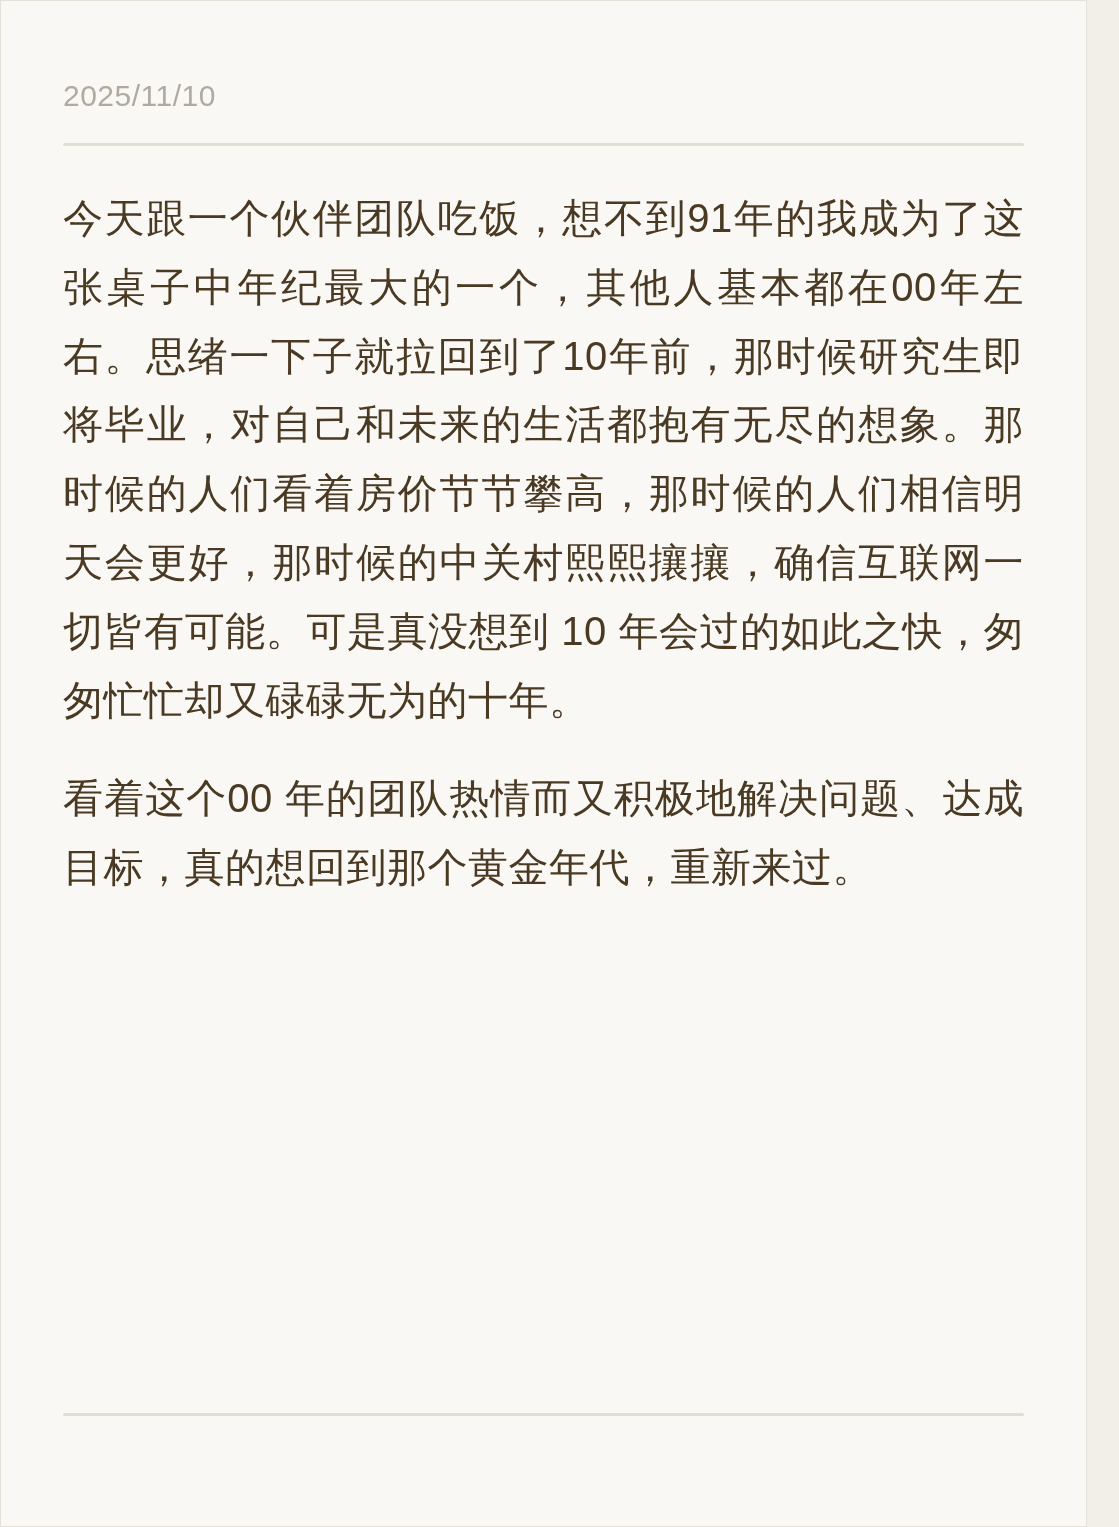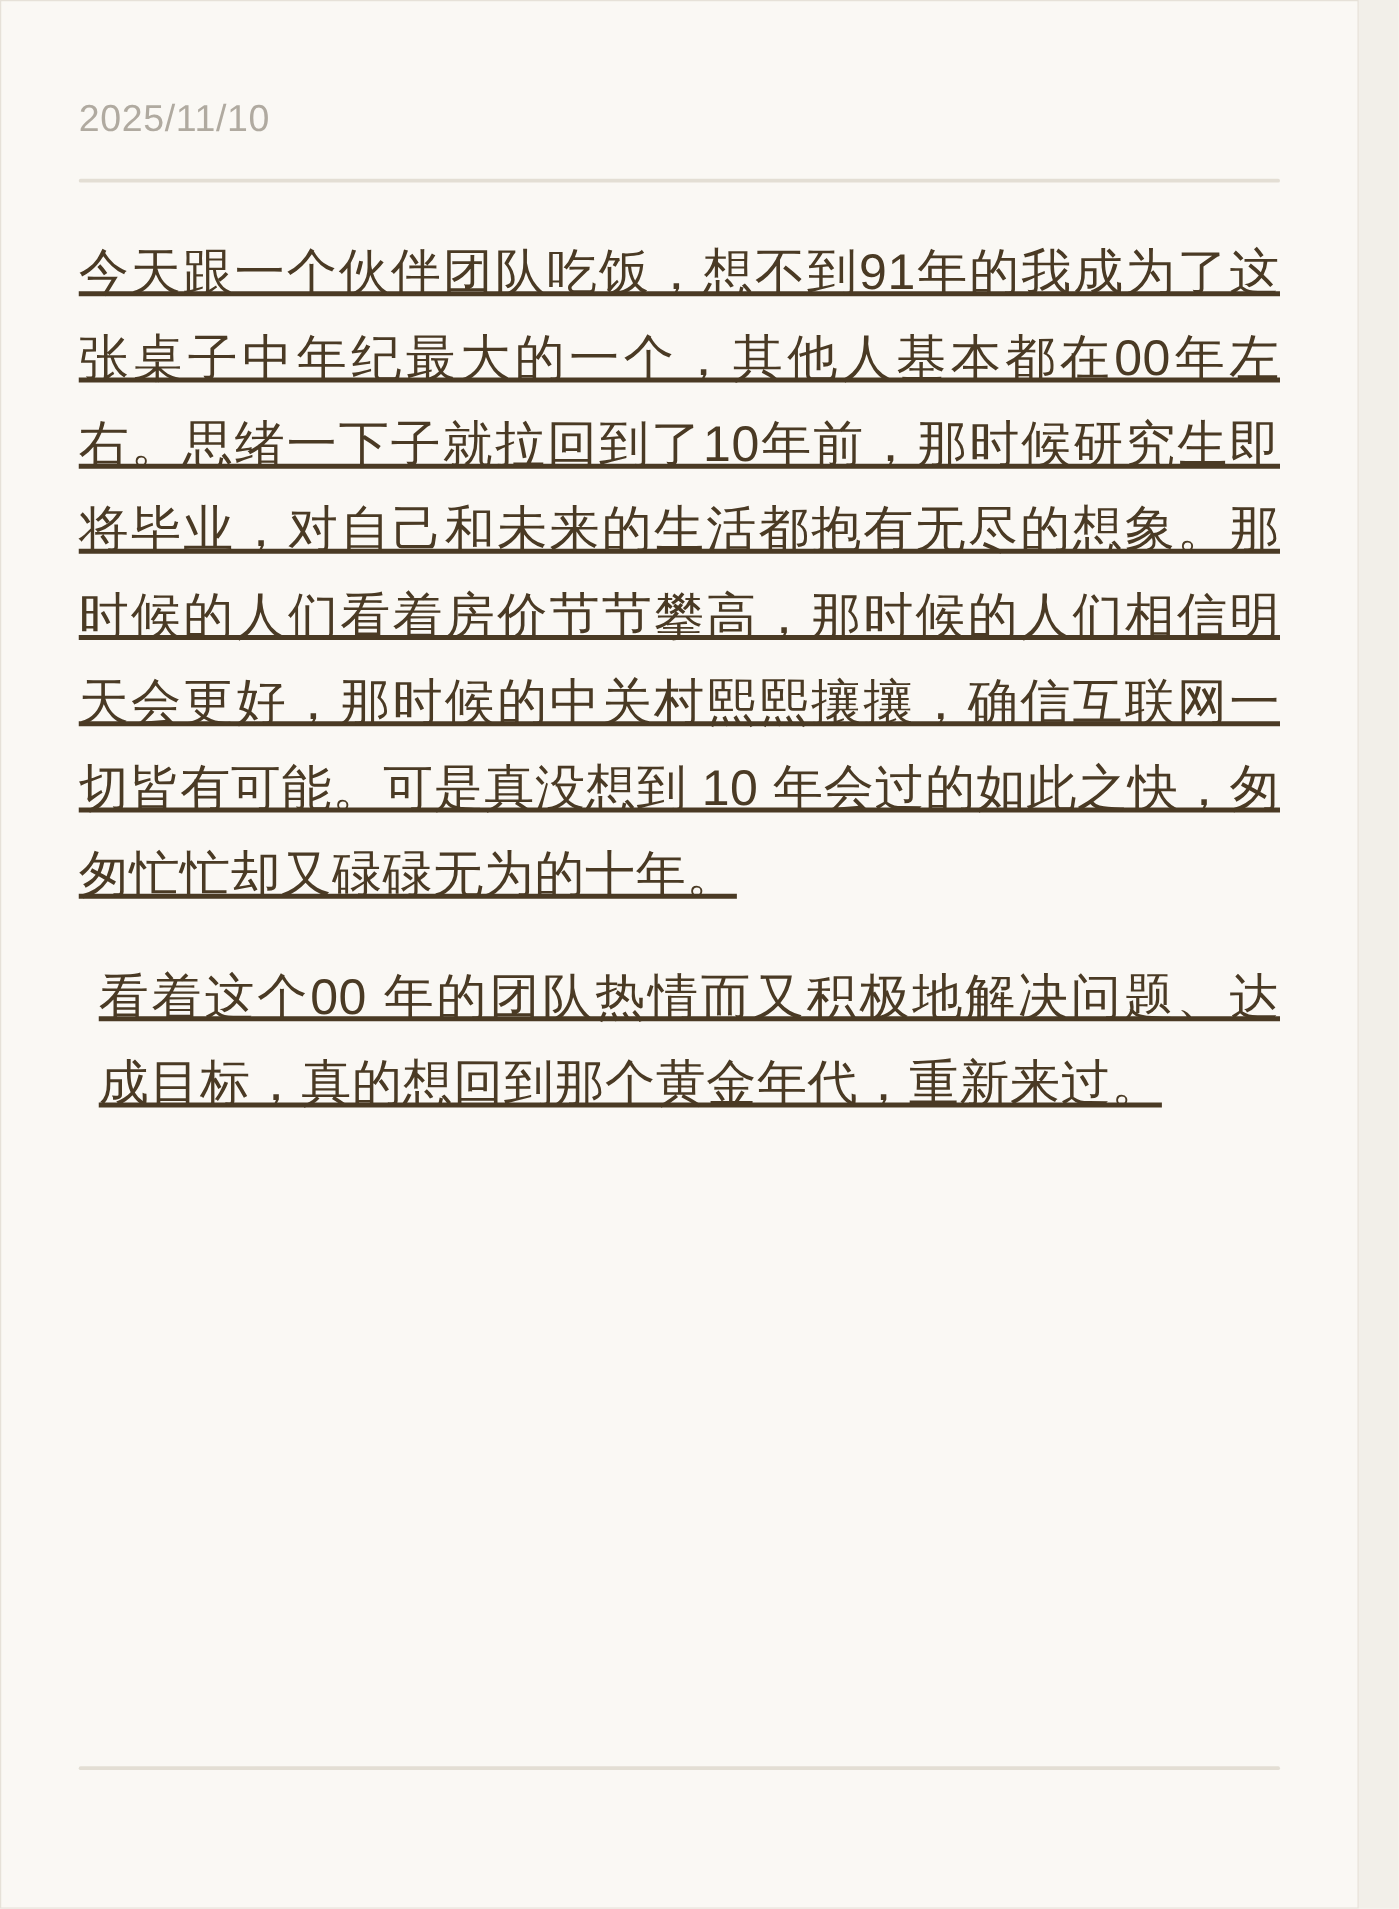--- a/index.html
+++ b/index.html
@@ -46,25 +46,23 @@
     color: #4a3a24;
     font-size: 40px;
     line-height: 1.72;
     letter-spacing: 0.5px;
     font-family: "Liberation Sans", sans-serif;
   }
   .article p {
     margin: 0 0 30px 0;
     text-align: justify;
     text-justify: inter-ideograph;
-    text-decoration: underline;
   }
   .article p:last-child {
     margin-bottom: 0;
-    margin-left: 16px;
   }
 </style>
 </head>
 <body>
 
 <div class="page">
 
   <div class="date">2025/11/10</div>
 
   <div class="divider"></div>

